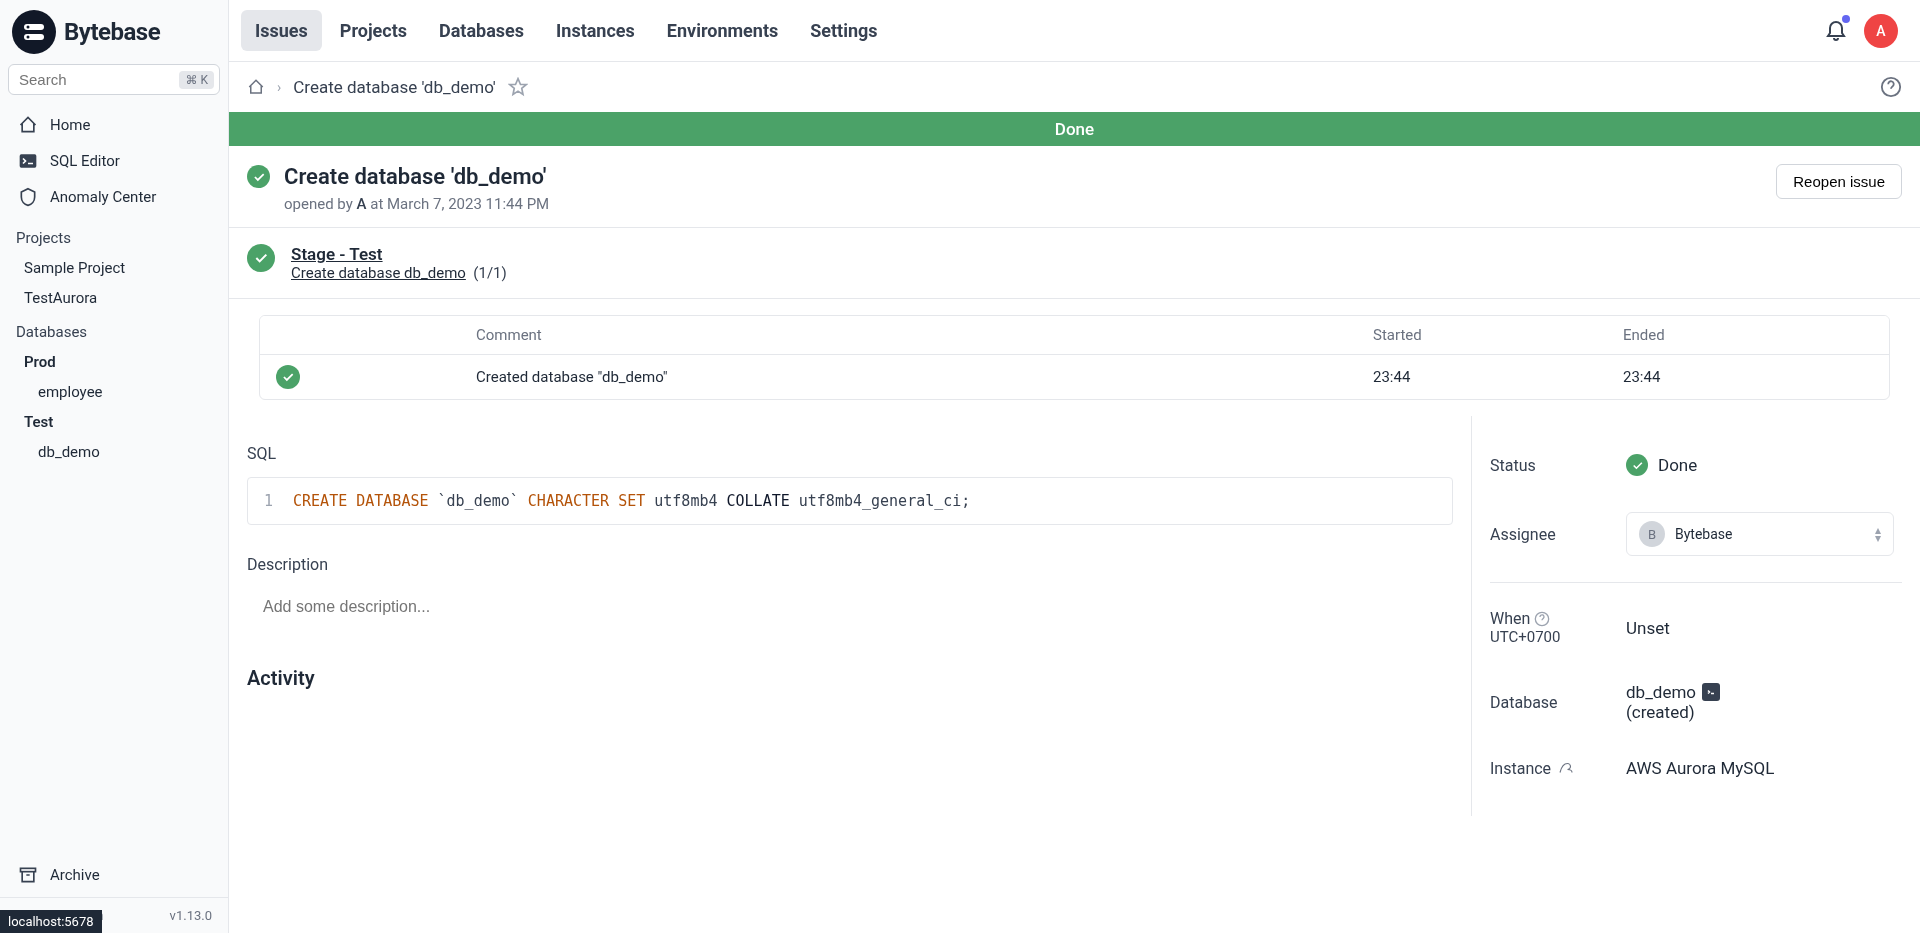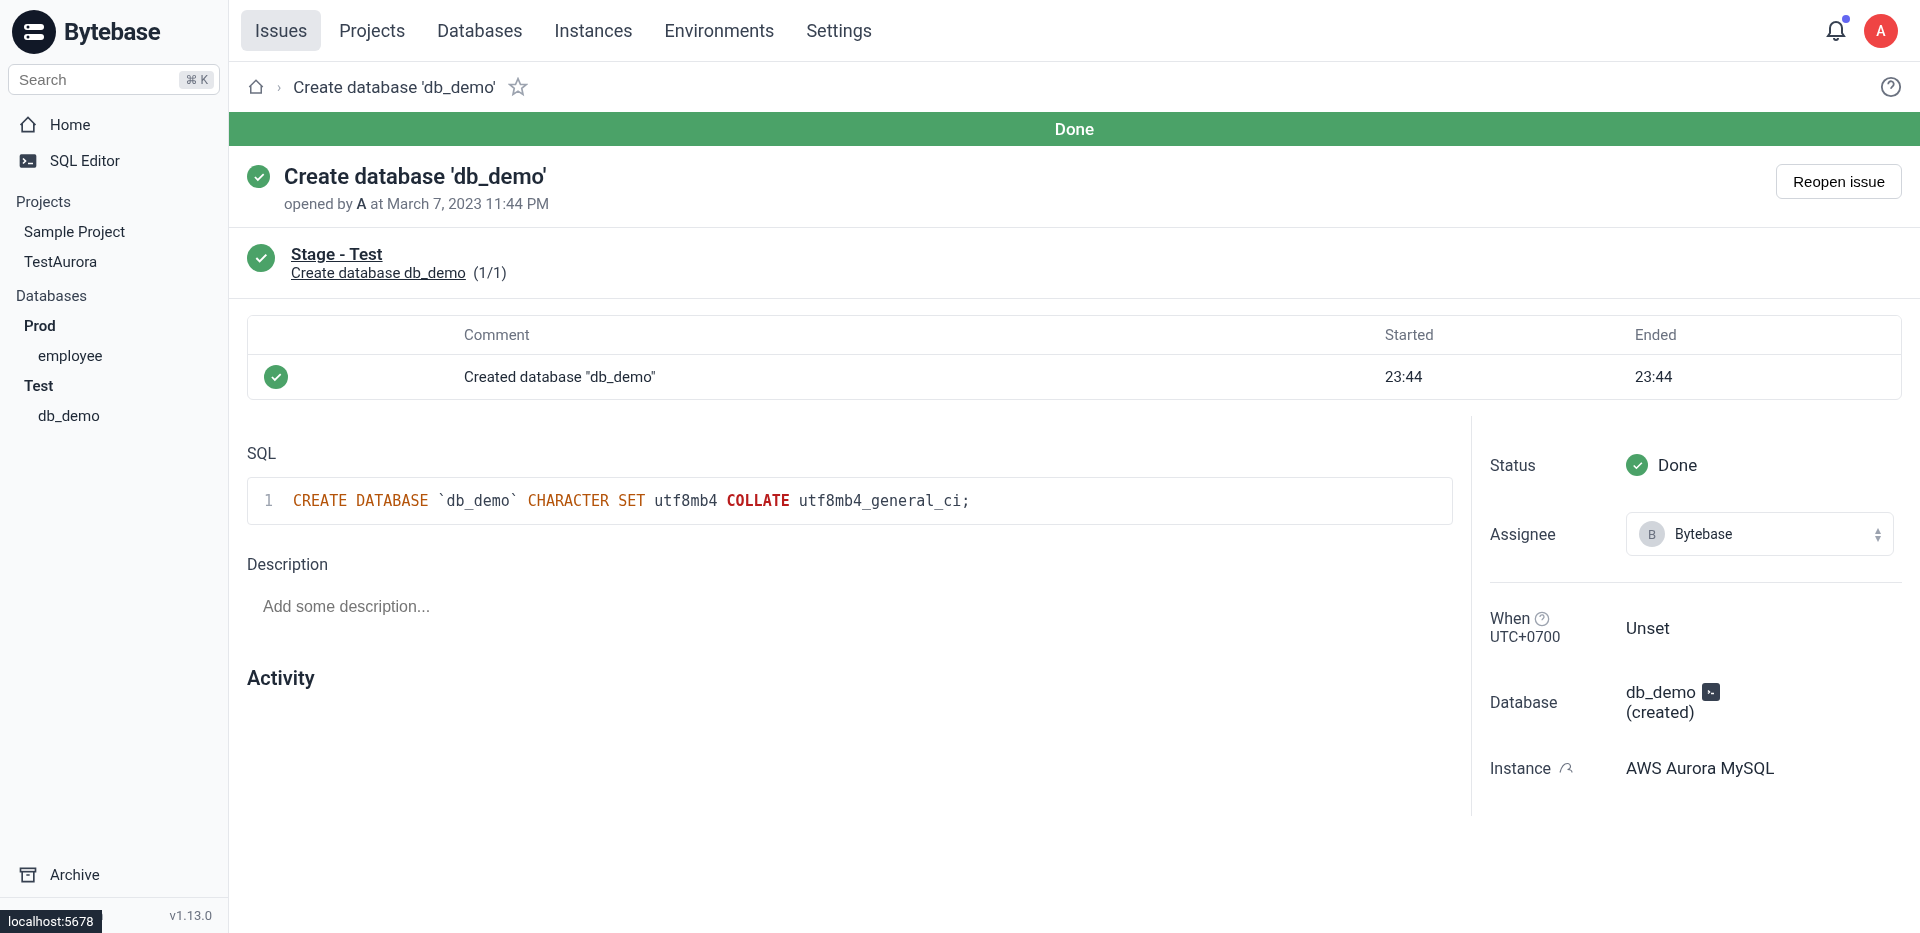--- a/index.html
+++ b/index.html
@@ -25,21 +25,21 @@
     .nav-sub.bold { font-weight: 600; }
     .nav-sub.indent { padding-left: 38px; }
     
     .sidebar-footer { margin-top: auto; }
     .footer-row { display: flex; justify-content: space-between; align-items: center; padding: 10px 16px; font-size: 13px; color: #6b7280; border-top: 1px solid #e5e7eb; }
     .localhost-badge { background: #1f2937; color: #fff; padding: 4px 8px; font-size: 13px; position: fixed; bottom: 0; left: 0; }
     
     
     .main { flex: 1; display: flex; flex-direction: column; overflow: hidden; }
     .top-tabs { display: flex; align-items: center; padding: 0 10px; border-bottom: 1px solid #e5e7eb; }
-    .tab { padding: 20px 16px; font-size: 18px; color: #374151; cursor: pointer; border-radius: 6px; margin: 10px 2px; padding: 10px 14px; }
+    .tab { padding: 20px 16px; font-size: 18px; color: #374151; cursor: pointer; border-radius: 6px; margin: 10px 2px; padding: 10px 14px; font-weight: bold; }
     .tab.active { background: #e5e7eb; }
     .top-right { margin-left: auto; display: flex; align-items: center; gap: 16px; padding-right: 12px; }
     .bell-wrap { position: relative; }
     .bell-dot { position: absolute; top: -2px; right: -2px; width: 8px; height: 8px; background: #6366f1; border-radius: 50%; }
     .avatar { width: 34px; height: 34px; border-radius: 50%; background: #ef4444; color: #fff; display: flex; align-items: center; justify-content: center; font-weight: 500; }
     
     .breadcrumb-bar { display: flex; align-items: center; padding: 14px 18px; gap: 12px; }
     .breadcrumb-text { font-size: 17px; color: #374151; }
     .chevron { color: #9ca3af; }
     .star-icon { color: #9ca3af; cursor: pointer; }
@@ -58,35 +58,35 @@
     .issue-meta .user { color: #374151; font-weight: 500; }
     .reopen-btn { margin-left: auto; padding: 8px 16px; border: 1px solid #d1d5db; border-radius: 6px; background: #fff; font-size: 15px; cursor: pointer; }
     
     .stage-box { border-top: 1px solid #e5e7eb; border-bottom: 1px solid #e5e7eb; padding: 16px 18px; display: flex; gap: 16px; }
     .stage-check { width: 28px; height: 28px; background: #4ba268; border-radius: 50%; display: flex; align-items: center; justify-content: center; }
     .stage-check svg { width: 16px; height: 16px; stroke: #fff; stroke-width: 3; fill: none; }
     .stage-title { font-size: 17px; font-weight: 600; text-decoration: underline; }
     .stage-sub { font-size: 15px; text-decoration: underline; margin-top: 2px; }
     .stage-count { font-size: 15px; color: #374151; margin-left: 4px; }
     
-    .task-table { margin: 16px 18px; border: 1px solid #e5e7eb; border-radius: 6px; overflow: hidden; }
+    .task-table { margin: 16px 30px; border: 1px solid #e5e7eb; border-radius: 6px; overflow: hidden; }
     .task-head { display: grid; grid-template-columns: 200px 1fr 250px 250px; padding: 10px 16px; background: #fff; border-bottom: 1px solid #e5e7eb; font-size: 15px; color: #6b7280; }
     .task-row { display: grid; grid-template-columns: 200px 1fr 250px 250px; padding: 10px 16px; align-items: center; font-size: 15px; }
     .row-check { width: 24px; height: 24px; background: #4ba268; border-radius: 50%; display: flex; align-items: center; justify-content: center; }
     .row-check svg { width: 14px; height: 14px; stroke: #fff; stroke-width: 3; fill: none; }
     
     .two-col { display: flex; }
     .left-col { flex: 1; padding: 28px 18px; border-right: 1px solid #e5e7eb; }
     .right-col { width: 448px; padding: 20px 18px; }
     
     .section-label { font-size: 16px; color: #374151; margin-bottom: 14px; }
     .sql-box { border: 1px solid #e5e7eb; border-radius: 4px; padding: 14px 16px; font-family: ui-monospace, Menlo, monospace; font-size: 15px; display: flex; gap: 20px; }
     .sql-lineno { color: #9ca3af; }
     .sql-kw { color: #b45309; }
-    .sql-kw2 { color: #b91c1c; font-weight: bold; }
+    .sql-kw2 { color: #0f172a; }
     .sql-str { color: #374151; }
     
     .desc-box { margin-top: 30px; }
     .desc-input { width: 100%; border: none; padding: 10px 16px; font-size: 16px; color: #9ca3af; }
     
     .activity-h { font-size: 20px; font-weight: 600; margin-top: 40px; }
     
     .meta-row { display: flex; align-items: center; padding: 18px 0; }
     .meta-label { width: 136px; font-size: 16px; color: #374151; display: flex; align-items: center; gap: 6px; }
     .meta-sublabel { font-size: 15px; color: #374151; }
@@ -127,20 +127,26 @@
           </svg>
         <span>Home</span>
       </div>
       <div class="nav-item">
         <svg class="nav-icon" viewBox="0 0 24 24" fill="#374151">
             <rect x="2" y="4" width="20" height="16" rx="2"></rect>
             <path d="M6 9l3 3-3 3M12 15h6" stroke="#fff" stroke-width="2" fill="none"></path>
           </svg>
         <span>SQL Editor</span>
       </div>
+      <div class="nav-item">
+        <svg class="nav-icon" viewBox="0 0 24 24" fill="none" stroke="#374151" stroke-width="2">
+            <path d="M12 2l8 4v6c0 5-3.5 9-8 10-4.5-1-8-5-8-10V6l8-4z"></path>
+          </svg>
+        <span>Anomaly Center</span>
+      </div>
     </div>
     <div class="nav-heading">Projects</div>
     <div class="nav-sub">Sample Project</div>
     <div class="nav-sub">TestAurora</div>
     <div class="nav-heading">Databases</div>
     <div class="nav-sub bold">Prod</div>
     <div class="nav-sub indent">employee</div>
     <div class="nav-sub bold">Test</div>
     <div class="nav-sub indent">db_demo</div>
 

